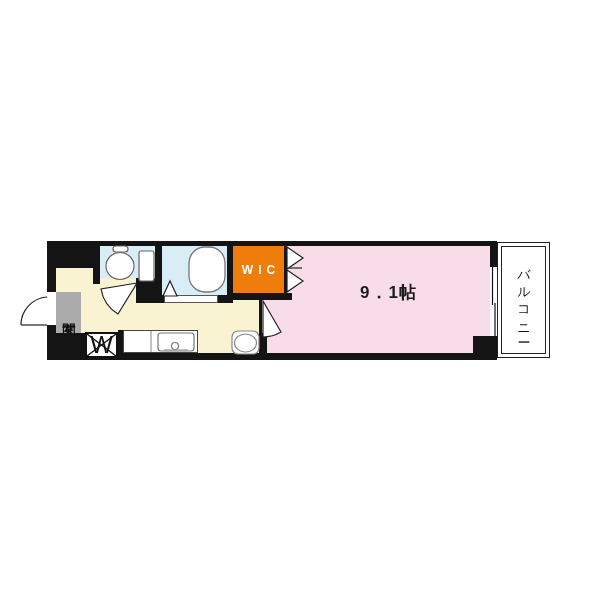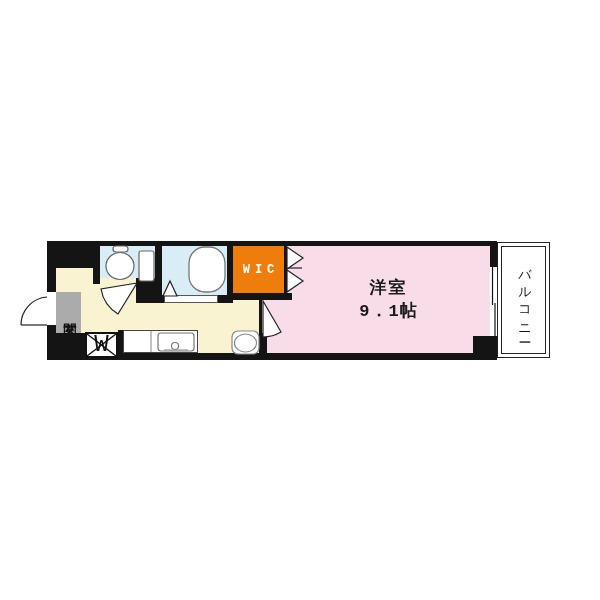--- a/index.html
+++ b/index.html
@@ -1,18 +1,18 @@
 <!DOCTYPE html>
 <html><head>
 <meta charset="utf-8">
 <style>
   html,body{margin:0;padding:0;}
   #canvas{
     position:relative;width:600px;height:600px;background:#ffffff;
-    font-family:Liberation Mono, monospace;
+    font-family:Liberation Sans, sans-serif;
     overflow:hidden;
   }
   .abs{position:absolute;}
   .wall{background:#141414;}
   .room-hall{background:#faf3d2;}
   .room-wet{background:#d9edf6;}
   .room-wic{background:#ee7d0c;}
   .room-main{background:#f8dce8;}
   .genkan-box{background:#ababab;}
   .white{background:#ffffff;}
@@ -86,21 +86,20 @@
   <div class="abs white" style="left:490px;top:267px;width:7px;height:71px;"></div>
   <div class="abs wall" style="left:473px;top:336px;width:24px;height:24px;"></div>
 
   <div class="abs white thin-border" style="left:497px;top:242px;width:53px;height:116px;"></div>
   <div class="abs thin-border" style="left:501px;top:246px;width:45px;height:108px;"></div>
   <div class="abs center-flex" style="left:497px;top:242px;width:53px;height:116px;">
     <span id="balcony-label" class="v-text">バルコニー</span>
   </div>
 
   <div id="main-room-label" class="abs" style="left:287px;top:279px;width:203px;">
-    <div>洋室</div>
     <div id="main-room-size">9．1帖</div>
   </div>
 
   <svg width="600" height="600" viewBox="0 0 600 600">
 
     <g fill="none" stroke="#222" stroke-width="1.2">
       <line x1="21" y1="325" x2="47" y2="325"></line>
       <path d="M21,325 A28,28 0 0 1 47,297"></path>
     </g>
 

